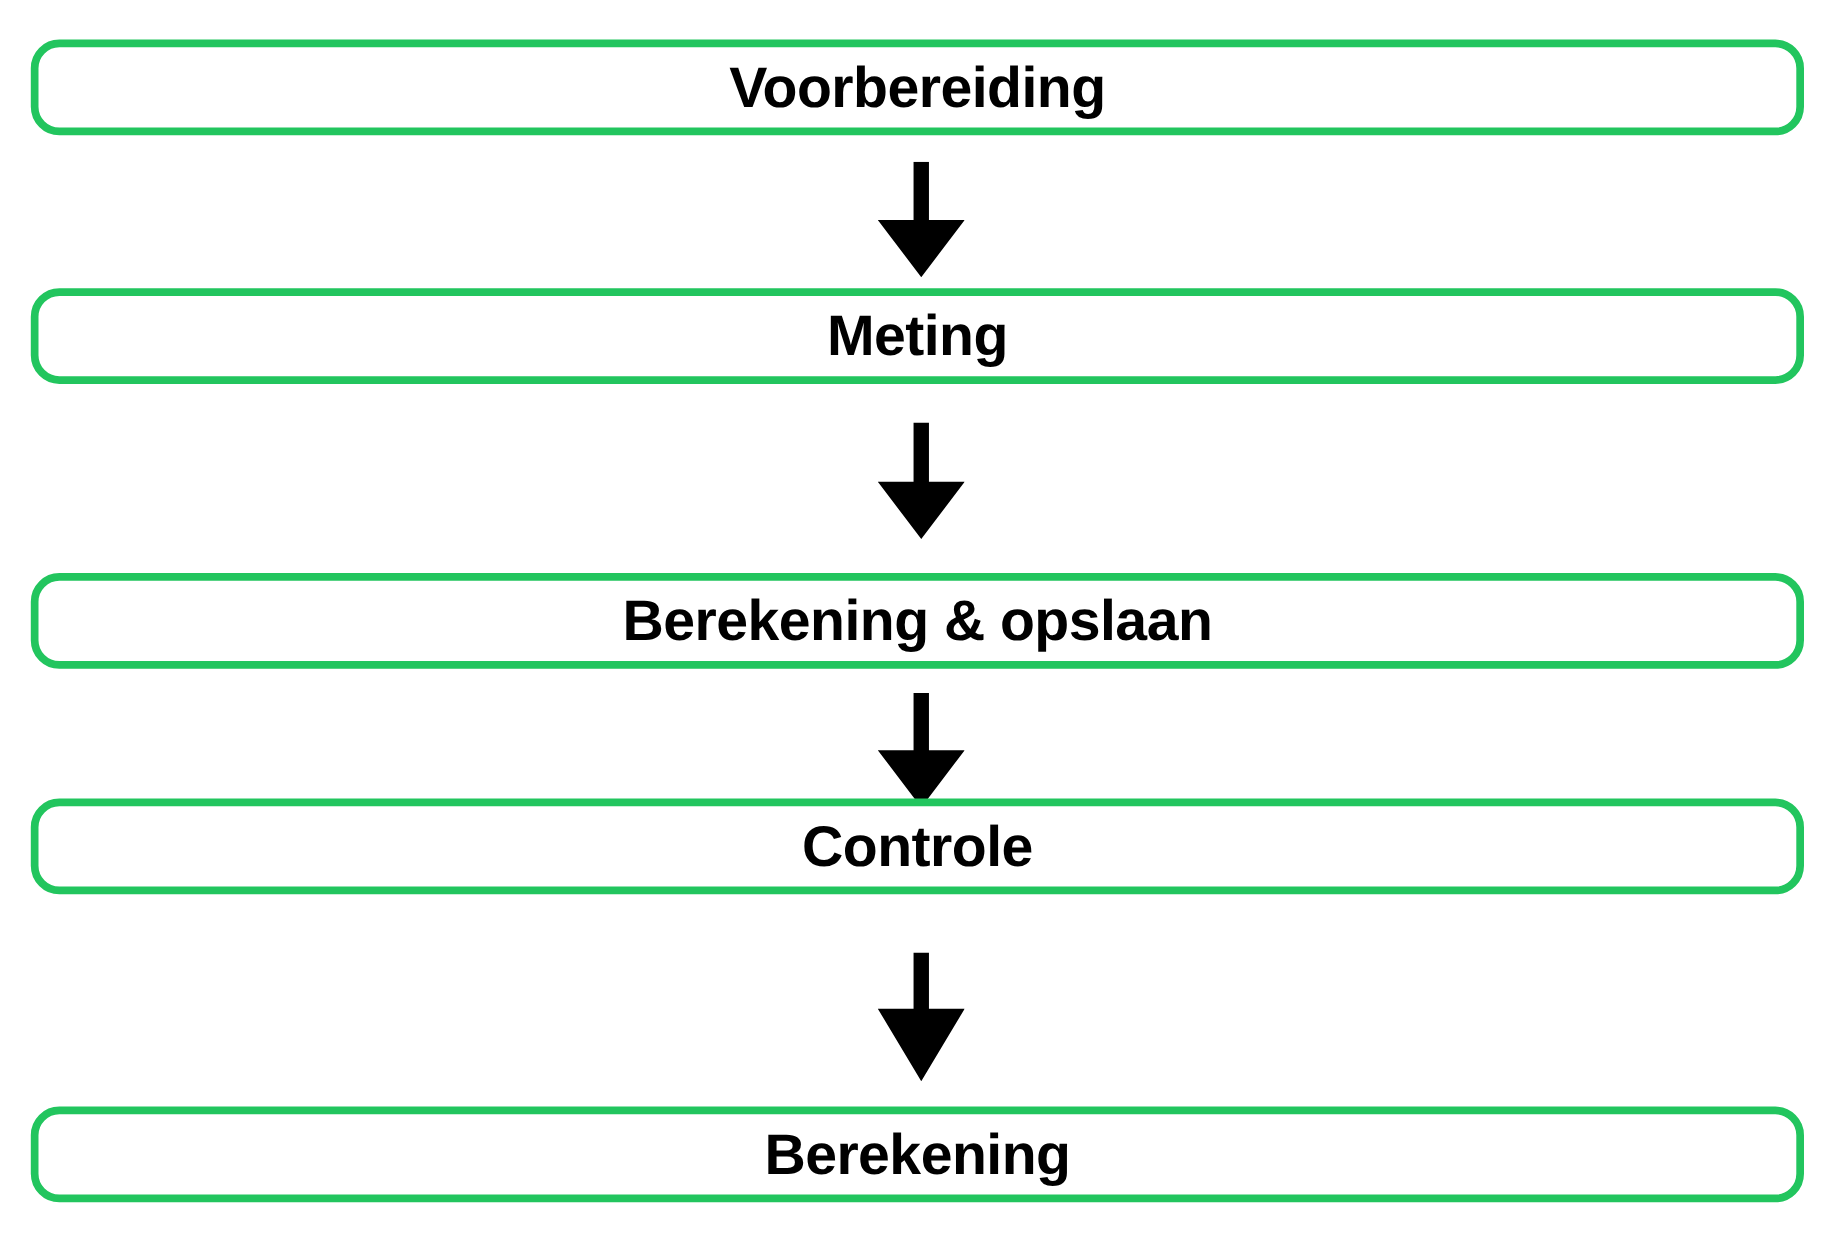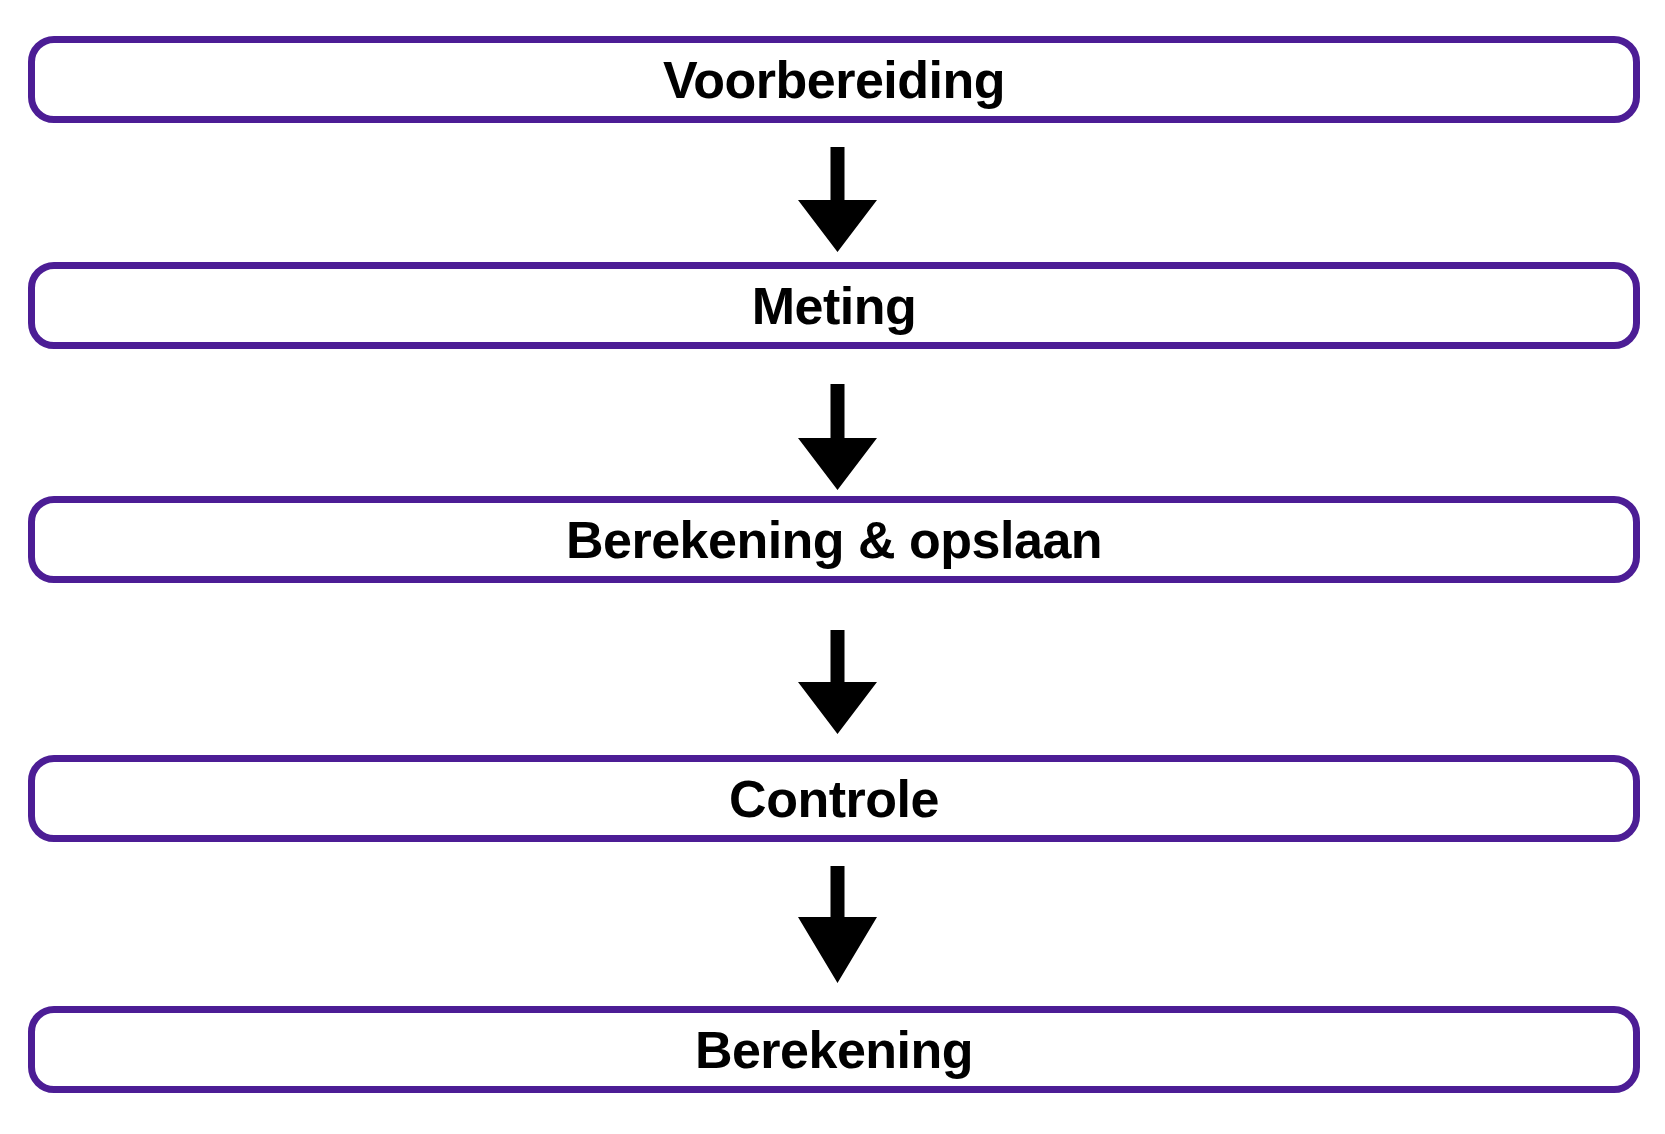--- a/index.html
+++ b/index.html
@@ -17,21 +17,21 @@
     height: 1134px;
     background: #ffffff;
     overflow: hidden;
   }
   .flow-box {
     position: absolute;
     left: 28px;
     width: 1612px;
     height: 87px;
     box-sizing: border-box;
-    border: 7px solid #4c1d95;
+    border: 7px solid #22c55e;
     border-radius: 26px;
     background: #ffffff;
     display: flex;
     align-items: center;
     justify-content: center;
   }
   .flow-box-label {
     font-family: "Liberation Sans", sans-serif;
     font-weight: bold;
     font-size: 52px;
@@ -46,22 +46,22 @@
     left: 798px;
     width: 79px;
   }
   .flow-arrow svg {
     display: block;
     width: 100%;
     height: 100%;
   }
   #node-0 { top: 36px; }
   #node-1 { top: 262px; }
-  #node-2 { top: 496px; }
-  #node-3 { top: 755px; }
+  #node-2 { top: 521px; }
+  #node-3 { top: 726px; }
   #node-4 { top: 1006px; }
 
   #arrow-0 { top: 147px; height: 105px; }
   #arrow-1 { top: 384px; height: 106px; }
   #arrow-2 { top: 630px; height: 104px; }
   #arrow-3 { top: 866px; height: 117px; }
 </style>
 </head>
 <body>
 

